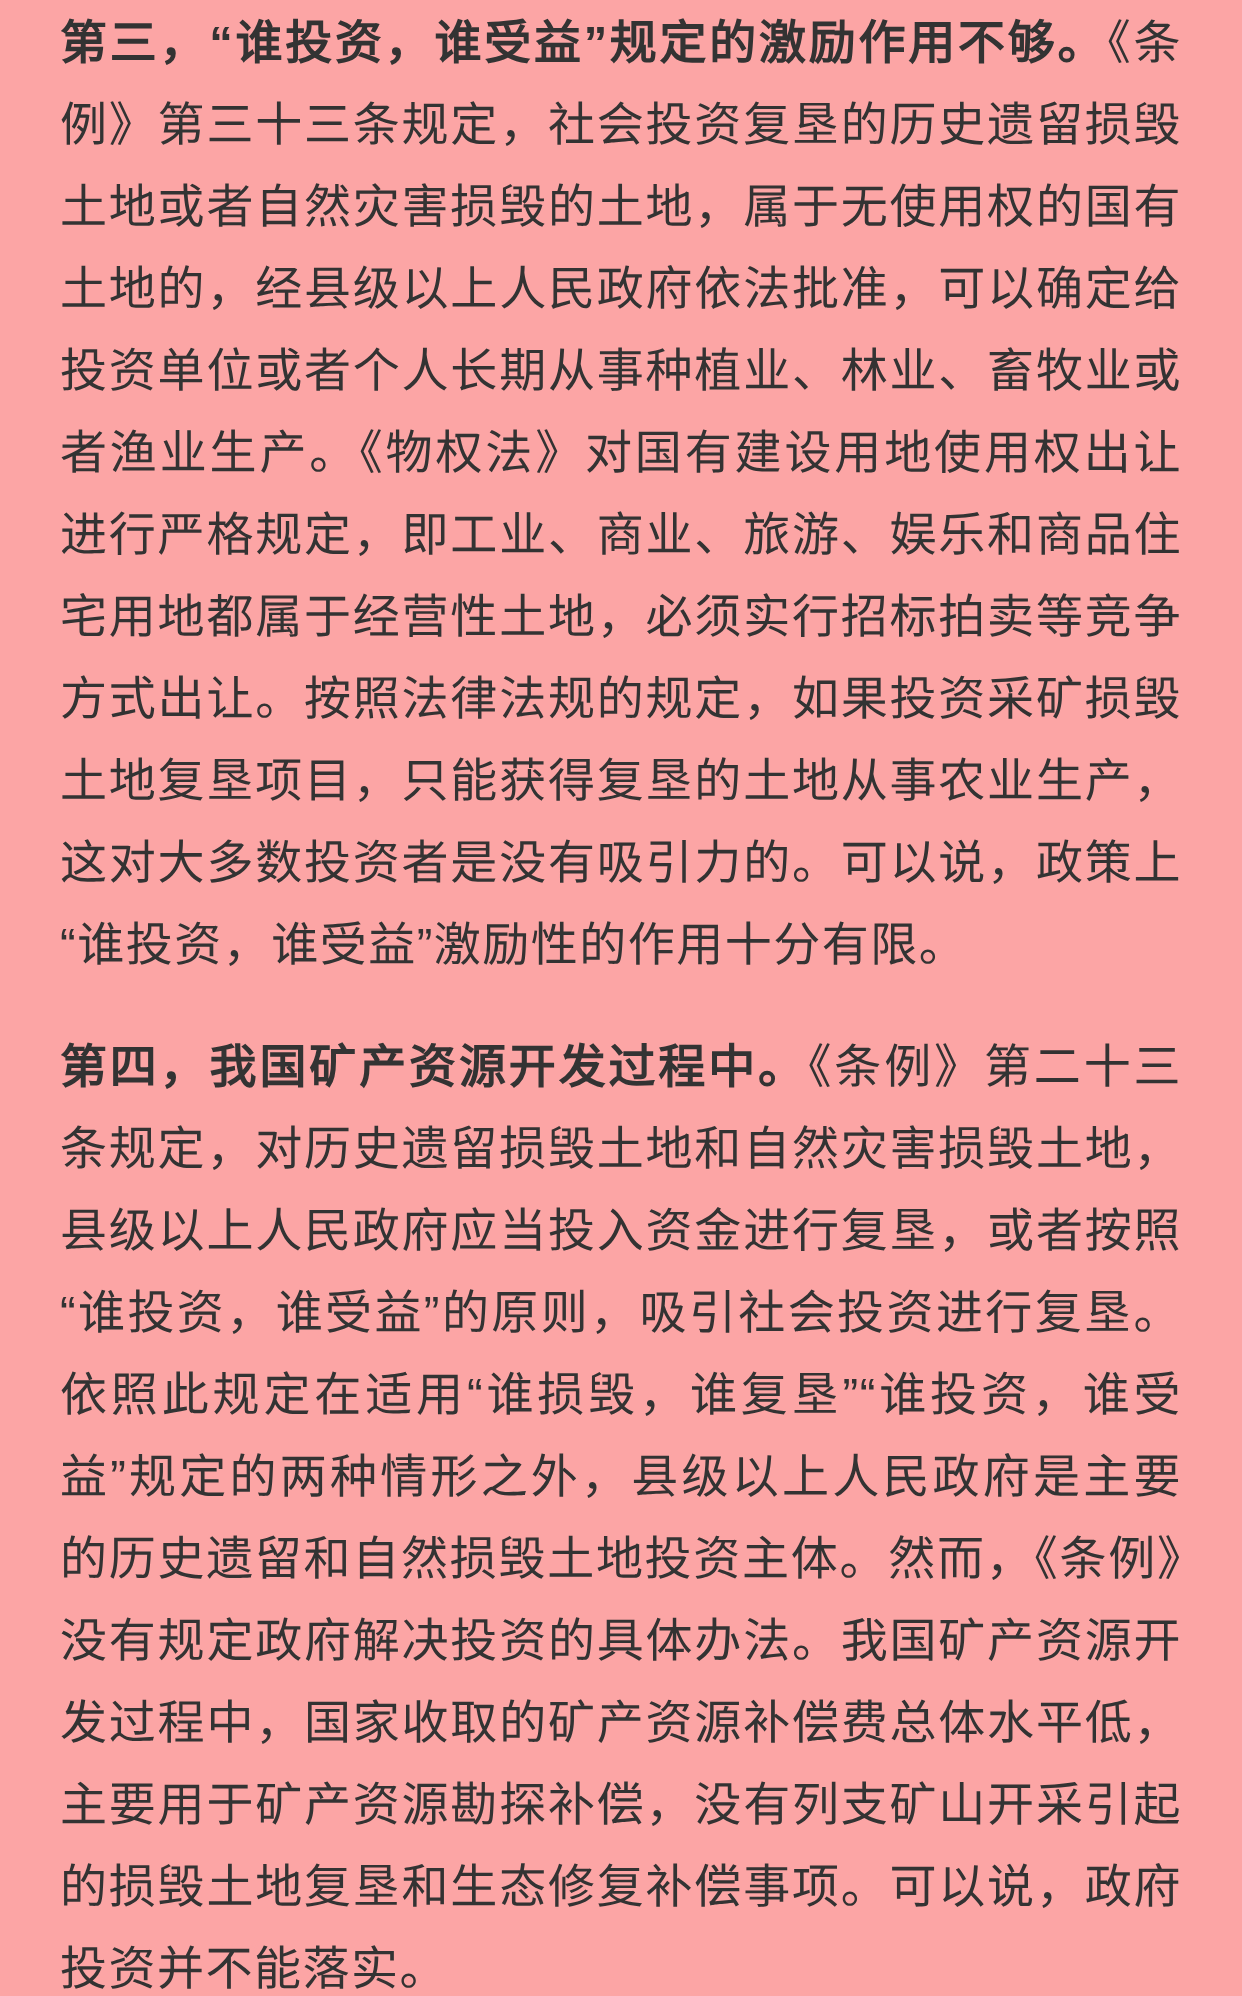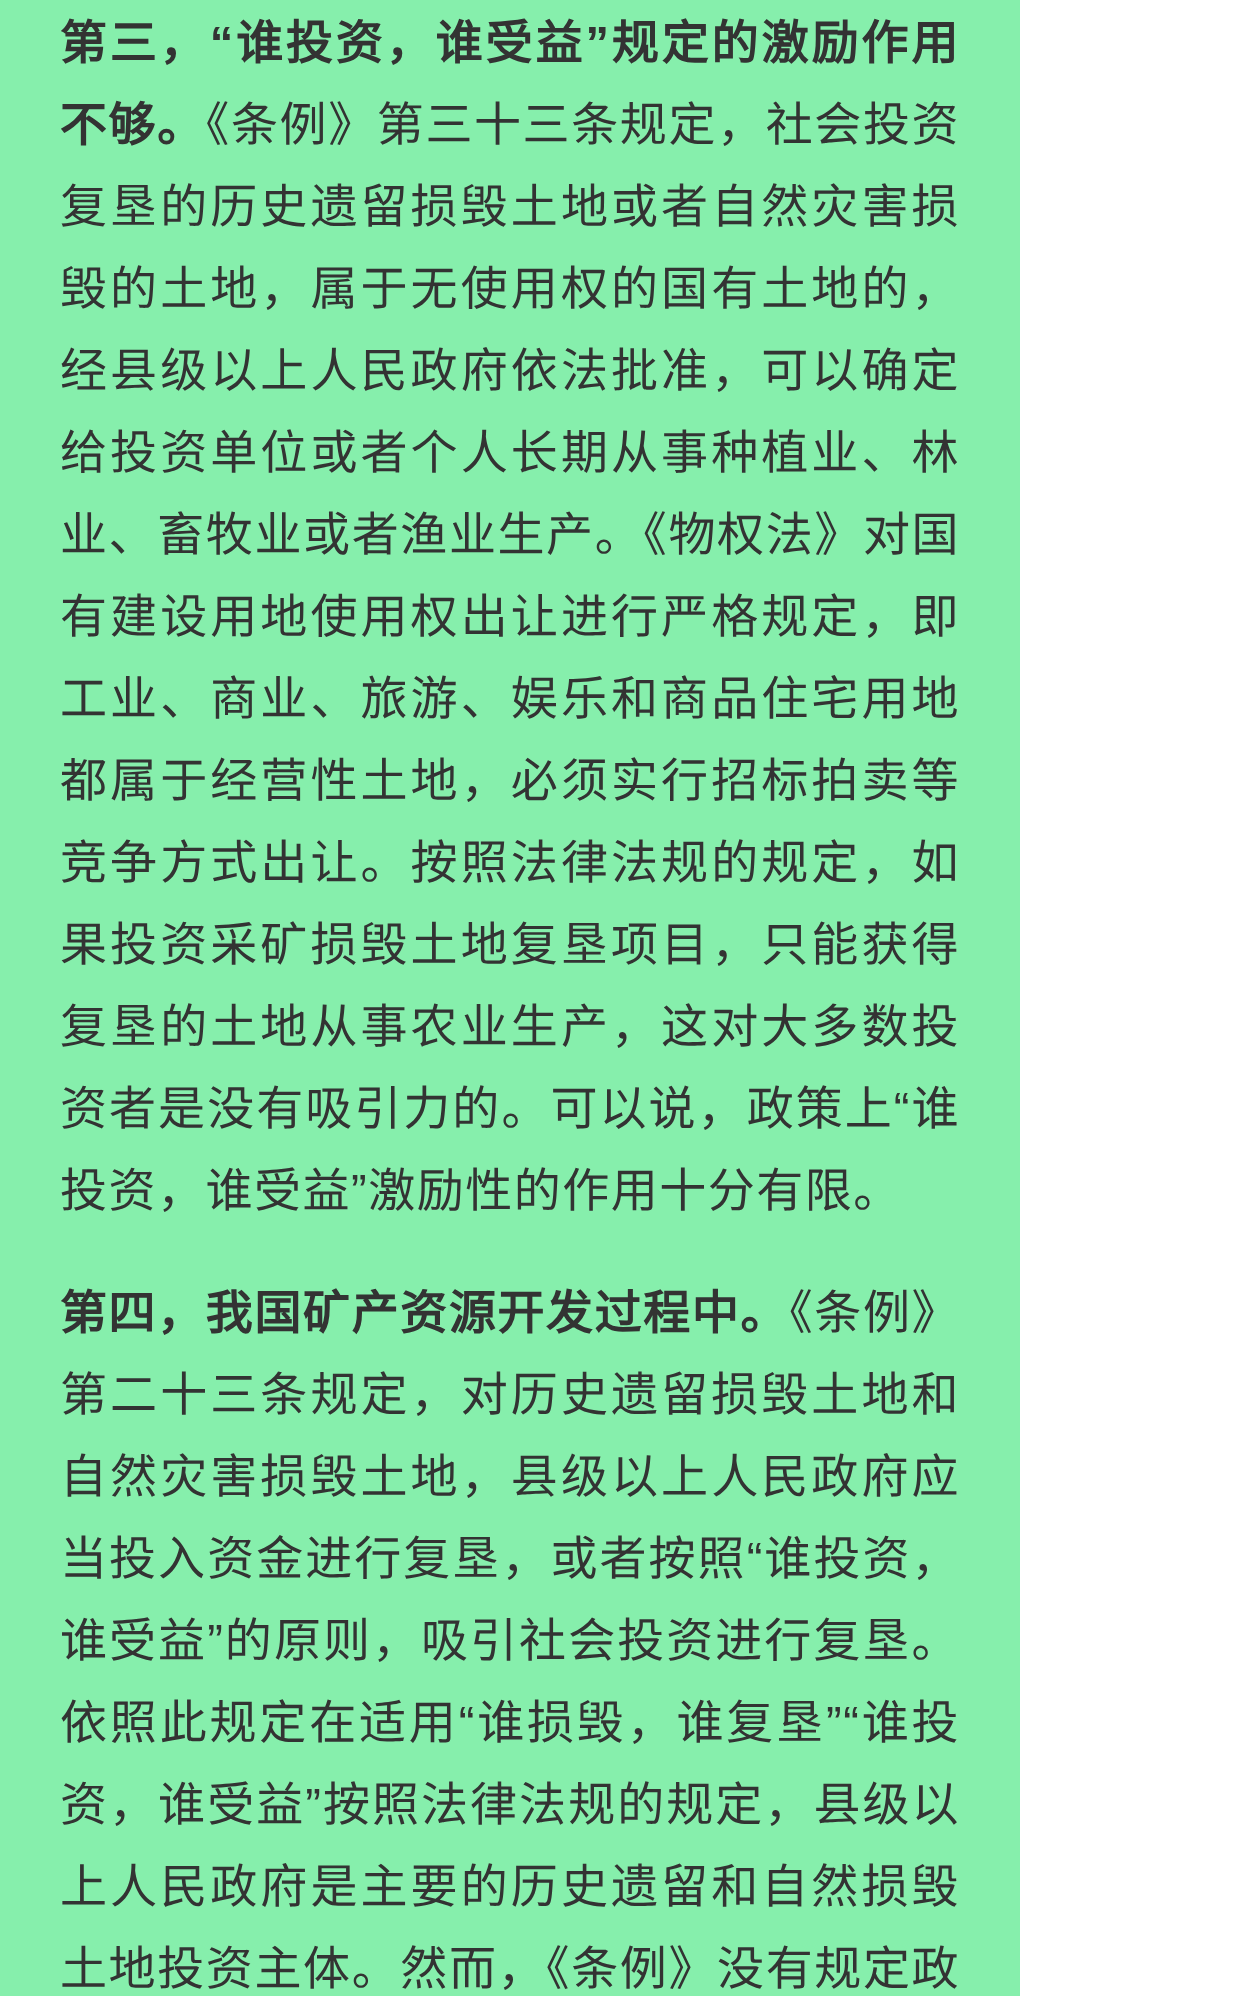--- a/index.html
+++ b/index.html
@@ -2,24 +2,24 @@
 <html lang="zh-CN"><head>
 <meta charset="utf-8">
 <style>
   html, body {
     margin: 0;
     padding: 0;
     background: #ffffff;
   }
   .page {
     position: relative;
-    width: 1020px;
+    width: 1242px;
     height: 1996px;
     box-sizing: border-box;
-    background: #86efac;
+    background: #fca5a5;
     padding: 2px 60px 0 60px;
     overflow: hidden;
     font-family: "Liberation Sans", "DejaVu Sans", sans-serif;
   }
   .para {
     margin: 0 0 40px 0;
     font-size: 47px;
     line-height: 82px;
     letter-spacing: 1.5px;
     color: #333333;
@@ -36,15 +36,15 @@
     font-weight: 400;
   }
 </style>
 </head>
 <body>
 
 <div class="page">
 
   <p class="para"><span class="lead">第三，“谁投资，谁受益”规定的激励作用不够。</span><span class="body-text">《条例》第三十三条规定，社会投资复垦的历史遗留损毁土地或者自然灾害损毁的土地，属于无使用权的国有土地的，经县级以上人民政府依法批准，可以确定给投资单位或者个人长期从事种植业、林业、畜牧业或者渔业生产。《物权法》对国有建设用地使用权出让进行严格规定，即工业、商业、旅游、娱乐和商品住宅用地都属于经营性土地，必须实行招标拍卖等竞争方式出让。按照法律法规的规定，如果投资采矿损毁土地复垦项目，只能获得复垦的土地从事农业生产，这对大多数投资者是没有吸引力的。可以说，政策上“谁投资，谁受益”激励性的作用十分有限。</span></p>
 
-  <p class="para"><span class="lead">第四，我国矿产资源开发过程中。</span><span class="body-text">《条例》第二十三条规定，对历史遗留损毁土地和自然灾害损毁土地，县级以上人民政府应当投入资金进行复垦，或者按照“谁投资，谁受益”的原则，吸引社会投资进行复垦。依照此规定在适用“谁损毁，谁复垦”“谁投资，谁受益”按照法律法规的规定，县级以上人民政府是主要的历史遗留和自然损毁土地投资主体。然而，《条例》没有规定政府解决投资的具体办法。我国矿产资源开发过程中，国家收取的矿产资源补偿费总体水平低，主要用于矿产资源勘探补偿，没有列支矿山开采引起的损毁土地复垦和生态修复补偿事项。可以说，政府投资并不能落实。</span></p>
+  <p class="para"><span class="lead">第四，我国矿产资源开发过程中。</span><span class="body-text">《条例》第二十三条规定，对历史遗留损毁土地和自然灾害损毁土地，县级以上人民政府应当投入资金进行复垦，或者按照“谁投资，谁受益”的原则，吸引社会投资进行复垦。依照此规定在适用“谁损毁，谁复垦”“谁投资，谁受益”规定的两种情形之外，县级以上人民政府是主要的历史遗留和自然损毁土地投资主体。然而，《条例》没有规定政府解决投资的具体办法。我国矿产资源开发过程中，国家收取的矿产资源补偿费总体水平低，主要用于矿产资源勘探补偿，没有列支矿山开采引起的损毁土地复垦和生态修复补偿事项。可以说，政府投资并不能落实。</span></p>
 
 </div>
 
 </body></html>

